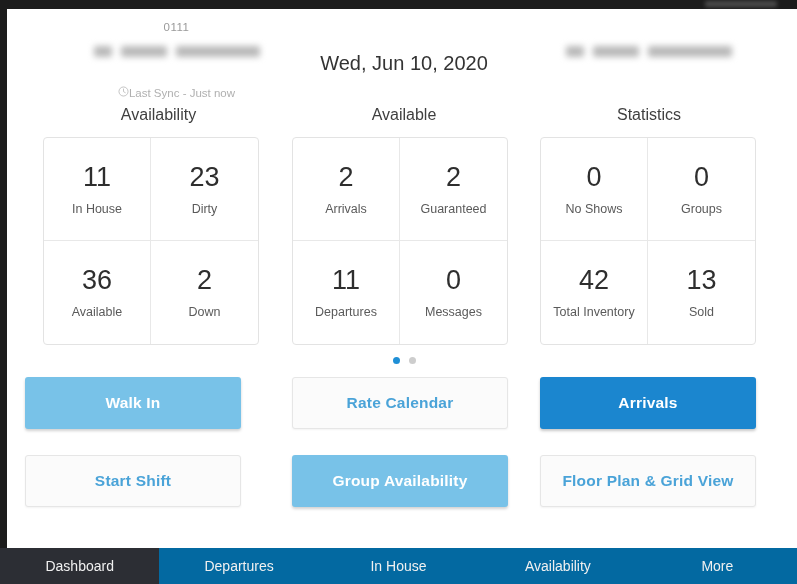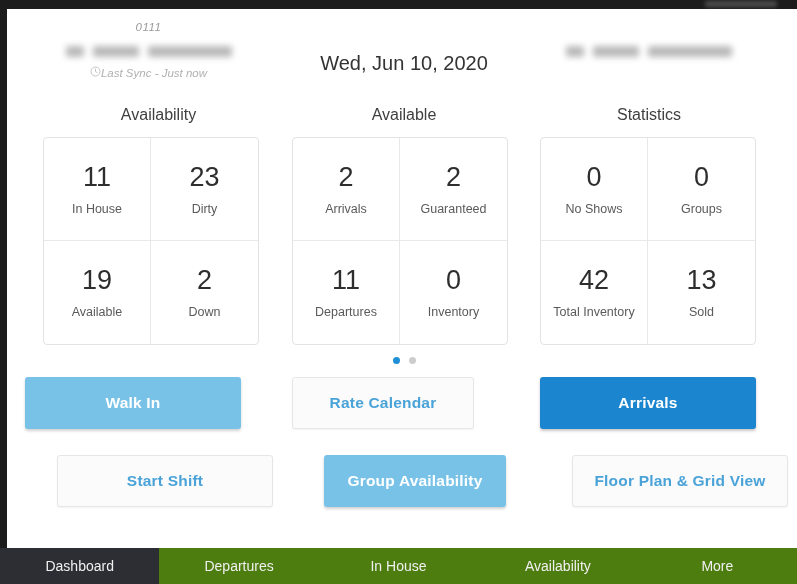--- a/index.html
+++ b/index.html
@@ -59,21 +59,21 @@
   
   .header {
     position: relative;
     height: 122px;
   }
   .col-head {
     position: absolute;
     top: 0;
     text-align: center;
   }
-  .col-head.left   { left: 5px;  width: 273px; font-style: italic; }
+  .col-head.left   { left: 33px;  width: 273px; }
   .col-head.center { left: 283px; width: 228px; margin-top: 10px; }
   .col-head.right  { left: 526px; width: 232px; }
 
   .tiny-code {
     font-size: 11.5px;
     color: #9a9a9a;
     letter-spacing: .5px;
     height: 16px;
     line-height: 16px;
     margin-top: 10px;
@@ -104,21 +104,21 @@
     line-height: 27px;
     margin-top: 5px;
     font-weight: 400;
   }
 
   .sync-line {
     font-size: 11.5px;
     color: #b0b0b0;
     height: 18px;
     line-height: 18px;
-    margin-top: 2px;
+    margin-top: 22px;
     display: flex;
     align-items: center;
     justify-content: center;
     gap: 0;
   }
   .clock-ico { display:block; }
 
   .badge-wrap {
     height: 18px;
     margin-top: 5px;
@@ -244,33 +244,33 @@
     box-shadow: 0 2px 3px rgba(0,0,0,.22);
   }
   .btn.ghost {
     background: #fbfbfb;
     color: #4aa3d8;
     border: 1px solid #e6e6e6;
     box-shadow: 0 1px 2px rgba(0,0,0,.05);
   }
 
   .btn.r1 { top: 0;  height: 52px; }
-  .btn.r2 { top: 78px; height: 52px; margin-left: 32px; }
+  .btn.r2 { top: 78px; height: 52px; }
   .btn.c1 { left: 18px;  width: 216px; }
-  .btn.c2 { left: 285px; width: 182px; }
+  .btn.c2 { left: 285px; width: 216px; }
   .btn.c3 { left: 533px; width: 216px; }
 
   
   .bottom-nav {
     position: absolute;
     left: 0;
     top: 548px;
     width: 797px;
     height: 36px;
-    background: #4d7c0f;
+    background: #0369a1;
     display: flex;
     align-items: stretch;
   }
   .nav-item {
     flex: 1 1 0;
     display: flex;
     align-items: center;
     justify-content: center;
     color: #f0f0f0;
     font-size: 14px;
@@ -337,21 +337,21 @@
       <div class="grid g-left">
         <div class="cell b-r b-b">
           <div class="num">11</div>
           <div class="lab">In House</div>
         </div>
         <div class="cell b-b">
           <div class="num">23</div>
           <div class="lab">Dirty</div>
         </div>
         <div class="cell b-r">
-          <div class="num">19</div>
+          <div class="num">36</div>
           <div class="lab">Available</div>
         </div>
         <div class="cell">
           <div class="num">2</div>
           <div class="lab">Down</div>
         </div>
       </div>
 
       <div class="grid g-center">
         <div class="cell b-r b-b">
@@ -361,21 +361,21 @@
         <div class="cell b-b">
           <div class="num">2</div>
           <div class="lab">Guaranteed</div>
         </div>
         <div class="cell b-r">
           <div class="num">11</div>
           <div class="lab">Departures</div>
         </div>
         <div class="cell">
           <div class="num">0</div>
-          <div class="lab">Inventory</div>
+          <div class="lab">Messages</div>
         </div>
       </div>
 
       <div class="grid g-right">
         <div class="cell b-r b-b">
           <div class="num">0</div>
           <div class="lab">No Shows</div>
         </div>
         <div class="cell b-b">
           <div class="num">0</div>

